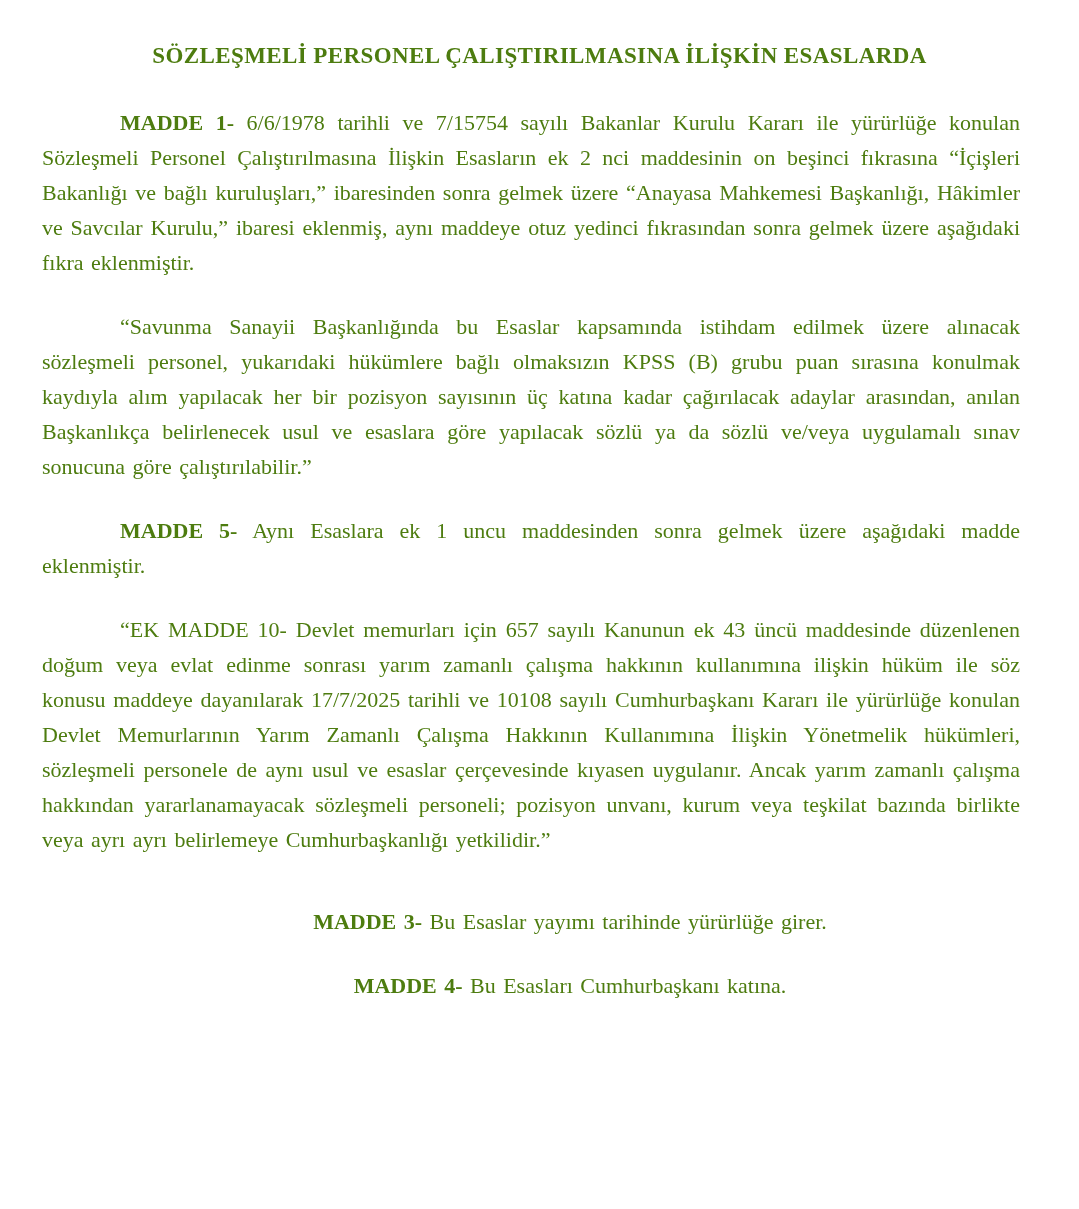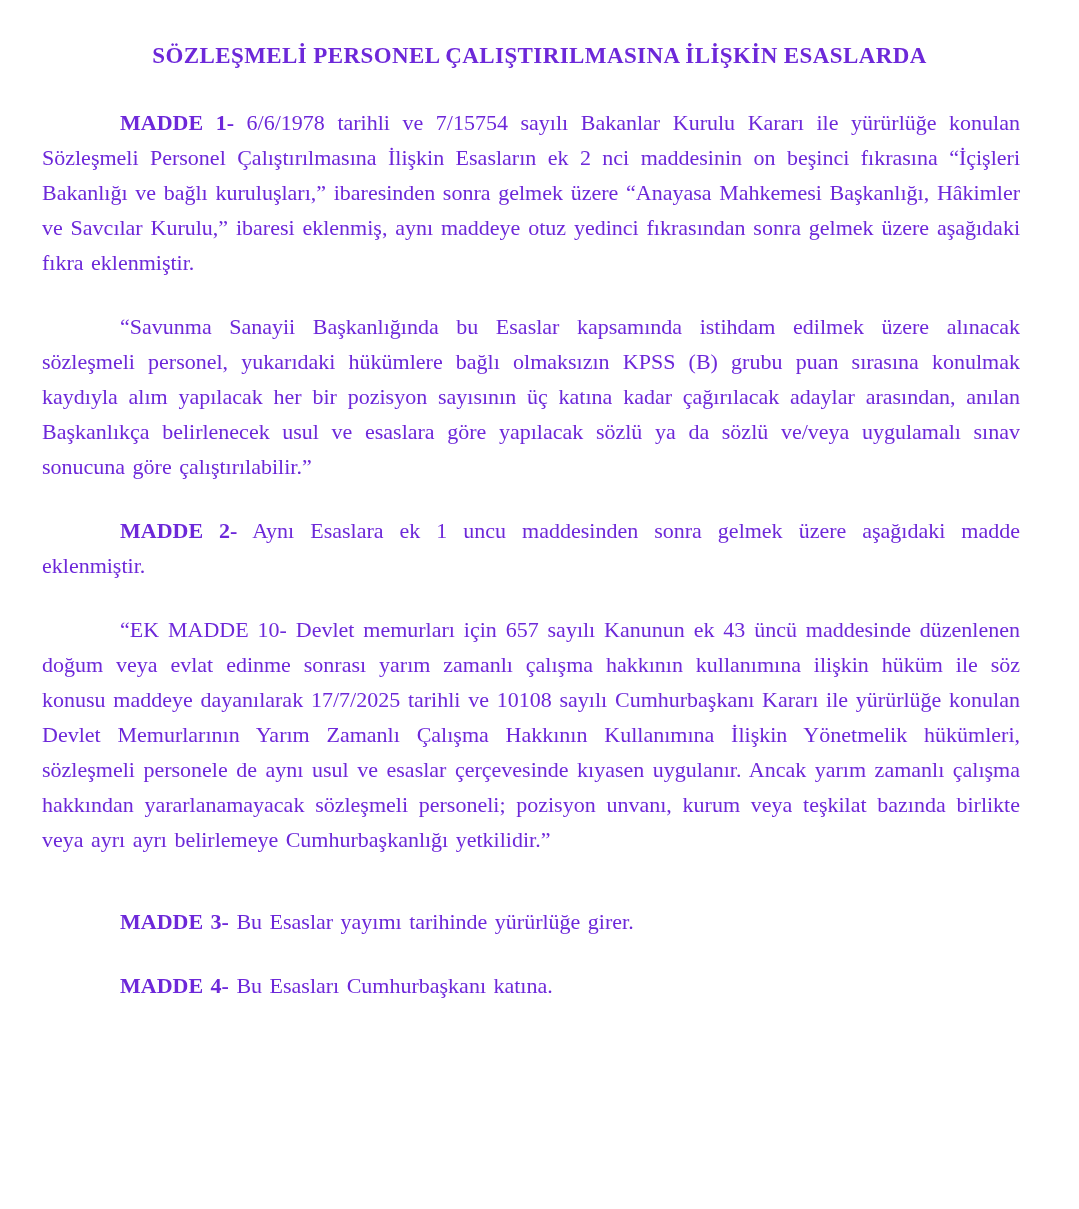--- a/index.html
+++ b/index.html
@@ -9,21 +9,21 @@
   }
   .page {
     position: relative;
     width: 1079px;
     height: 1209px;
     margin: 0 auto;
     background: #ffffff;
     box-sizing: border-box;
     padding: 38px 42px 0 42px;
     font-family: "Liberation Serif", "DejaVu Serif", serif;
-    color: #6d28d9;
+    color: #4d7c0f;
     overflow: hidden;
     -webkit-font-smoothing: antialiased;
   }
   .doc-title {
     text-align: center;
     font-weight: bold;
     font-size: 23px;
     line-height: 35px;
     letter-spacing: 0.4px;
     margin: 0 20px 32px 20px;
@@ -33,42 +33,42 @@
     line-height: 35px;
     text-align: justify;
     text-indent: 78px;
     word-spacing: 0.09em;
     margin: 0 17px 29px 0;
   }
   .doc-body p .lead {
     font-weight: bold;
   }
   .doc-body p.single {
-    text-align: left;
+    text-align: center;
   }
   .spacer-before-closing {
     height: 18px;
   }
 </style>
 </head>
 <body>
 
 <div class="page">
 
   <h1 class="doc-title">
     <span>SÖZLEŞMELİ PERSONEL ÇALIŞTIRILMASINA İLİŞKİN ESASLARDA</span><br>
   </h1>
 
   <div class="doc-body">
 
     <p><span class="lead">MADDE 1-</span><span> 6/6/1978 tarihli ve 7/15754 sayılı Bakanlar Kurulu Kararı ile yürürlüğe konulan Sözleşmeli Personel Çalıştırılmasına İlişkin Esasların ek 2 nci maddesinin on beşinci fıkrasına “İçişleri Bakanlığı ve bağlı kuruluşları,” ibaresinden sonra gelmek üzere “Anayasa Mahkemesi Başkanlığı, Hâkimler ve Savcılar Kurulu,” ibaresi eklenmiş, aynı maddeye otuz yedinci fıkrasından sonra gelmek üzere aşağıdaki fıkra eklenmiştir.</span></p>
 
     <p><span>“Savunma Sanayii Başkanlığında bu Esaslar kapsamında istihdam edilmek üzere alınacak sözleşmeli personel, yukarıdaki hükümlere bağlı olmaksızın KPSS (B) grubu puan sırasına konulmak kaydıyla alım yapılacak her bir pozisyon sayısının üç katına kadar çağırılacak adaylar arasından, anılan Başkanlıkça belirlenecek usul ve esaslara göre yapılacak sözlü ya da sözlü ve/veya uygulamalı sınav sonucuna göre çalıştırılabilir.”</span></p>
 
-    <p><span class="lead">MADDE 2-</span><span> Aynı Esaslara ek 1 uncu maddesinden sonra gelmek üzere aşağıdaki madde eklenmiştir.</span></p>
+    <p><span class="lead">MADDE 5-</span><span> Aynı Esaslara ek 1 uncu maddesinden sonra gelmek üzere aşağıdaki madde eklenmiştir.</span></p>
 
     <p><span>“EK MADDE 10- Devlet memurları için 657 sayılı Kanunun ek 43 üncü maddesinde düzenlenen doğum veya evlat edinme sonrası yarım zamanlı çalışma hakkının kullanımına ilişkin hüküm ile söz konusu maddeye dayanılarak 17/7/2025 tarihli ve 10108 sayılı Cumhurbaşkanı Kararı ile yürürlüğe konulan Devlet Memurlarının Yarım Zamanlı Çalışma Hakkının Kullanımına İlişkin Yönetmelik hükümleri, sözleşmeli personele de aynı usul ve esaslar çerçevesinde kıyasen uygulanır. Ancak yarım zamanlı çalışma hakkından yararlanamayacak sözleşmeli personeli; pozisyon unvanı, kurum veya teşkilat bazında birlikte veya ayrı ayrı belirlemeye Cumhurbaşkanlığı yetkilidir.”</span></p>
 
     <div class="spacer-before-closing"></div>
 
     <p class="single"><span class="lead">MADDE 3-</span><span> Bu Esaslar yayımı tarihinde yürürlüğe girer.</span></p>
 
     <p class="single"><span class="lead">MADDE 4-</span><span> Bu Esasları Cumhurbaşkanı katına.</span></p>
 
   </div>

